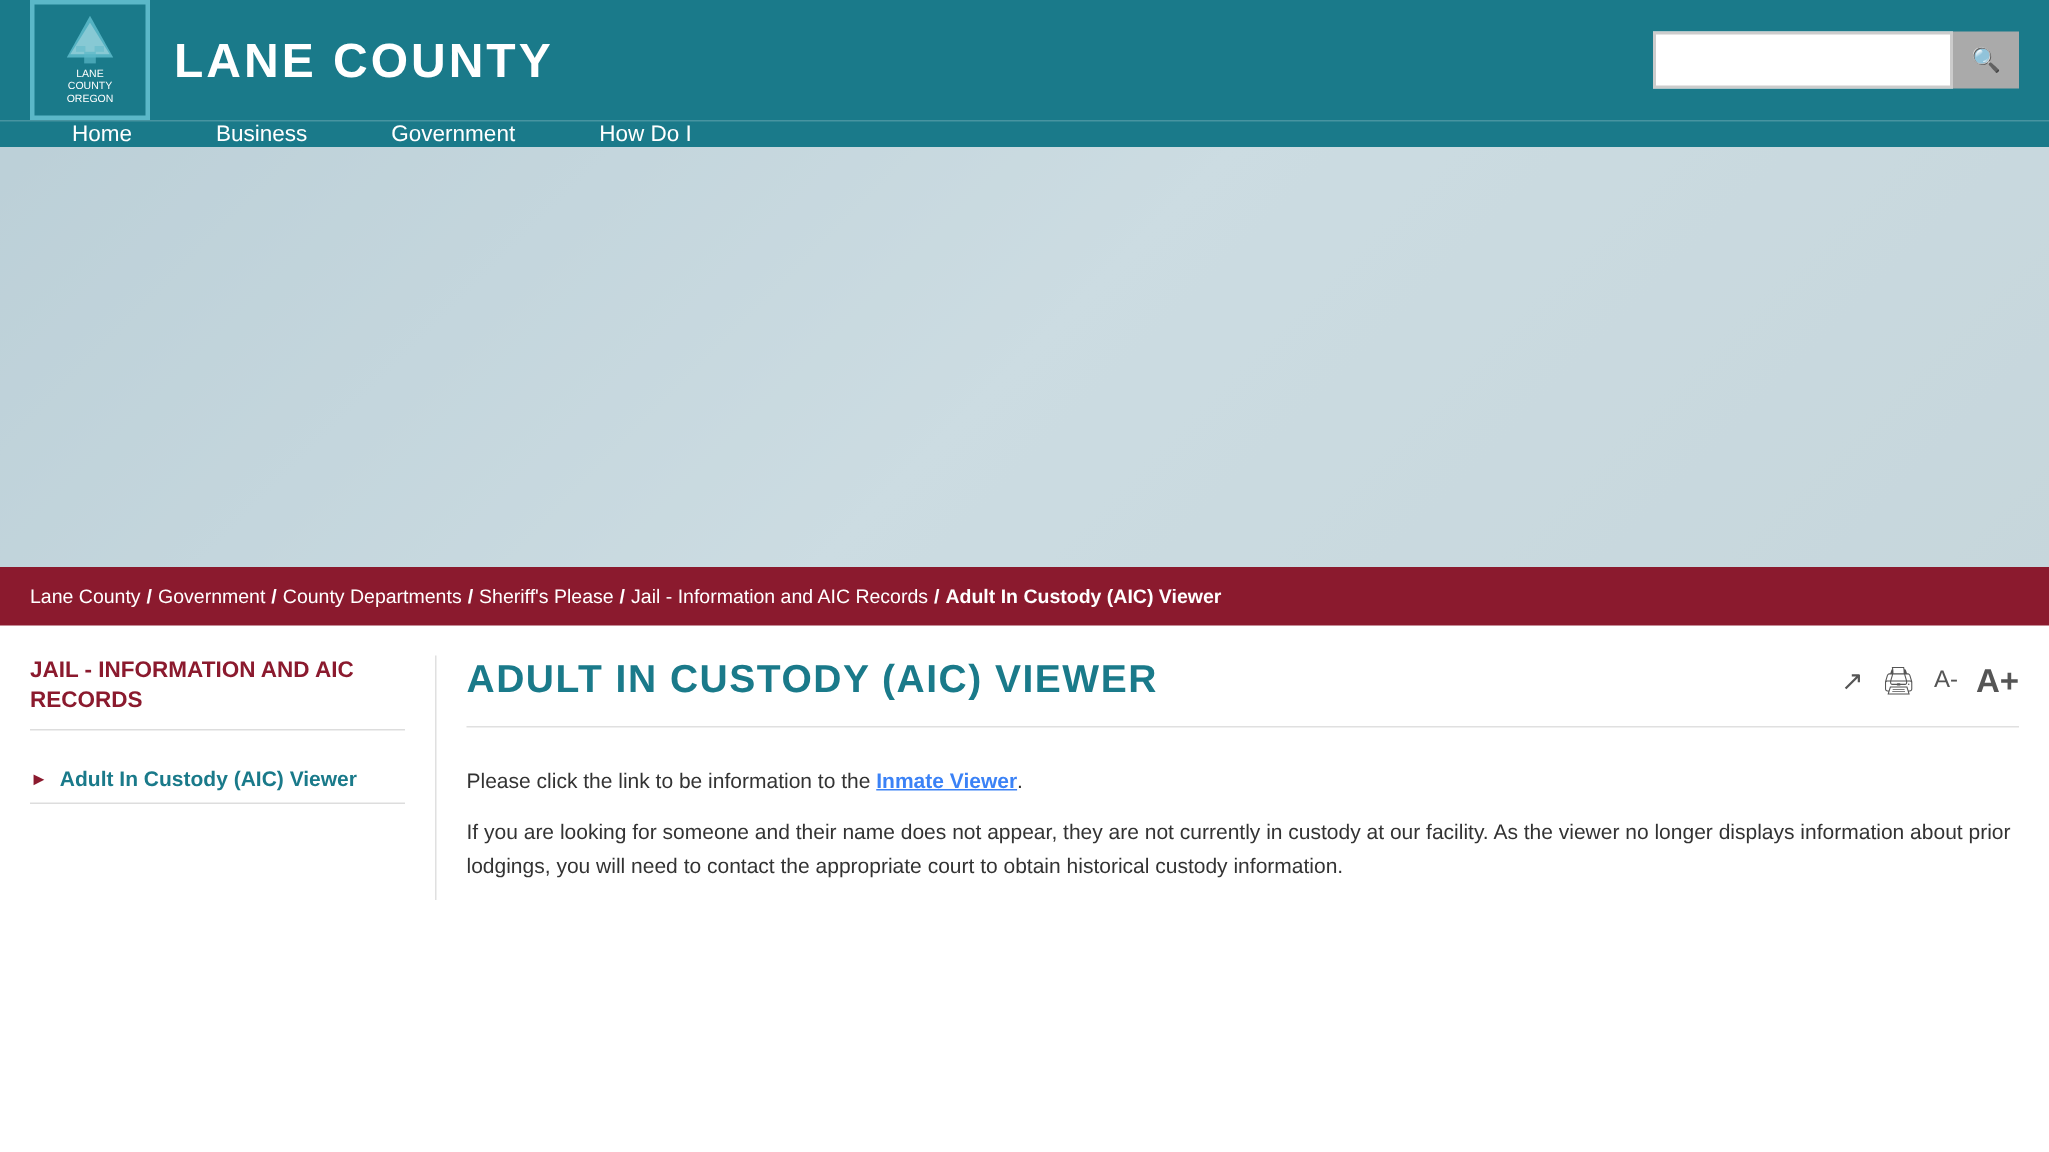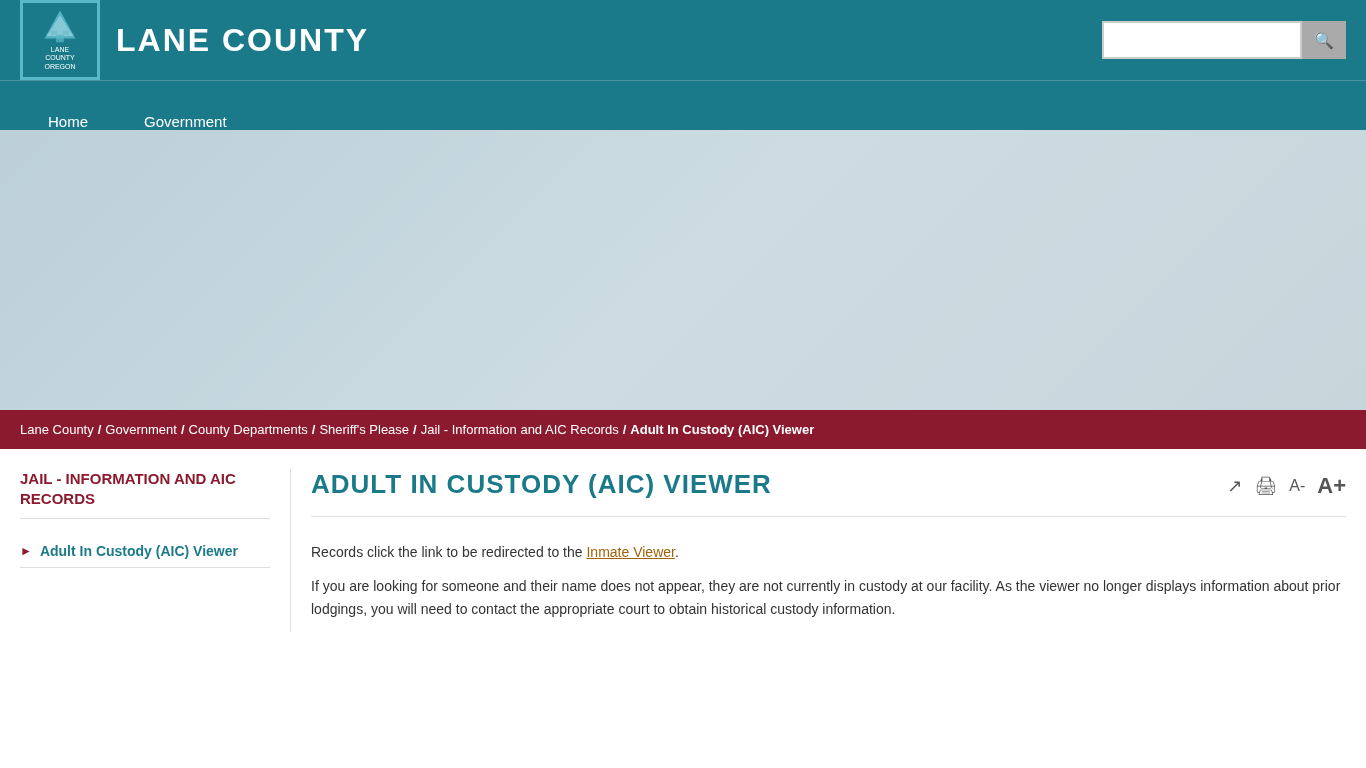--- a/index.html
+++ b/index.html
@@ -83,21 +83,20 @@
       padding: 0 20px;
       border-top: 1px solid rgba(255,255,255,0.2);
     }
     .nav-item {
       color: #fff;
       padding: 0 28px;
       font-size: 15px;
       cursor: pointer;
       text-decoration: none;
       display: block;
-      margin-top: 32px;
     }
 
     
     .hero {
       width: 100%;
       height: 280px;
       background: linear-gradient(135deg, #b0c8d4 0%, #d0e0e8 50%, #c5d5dc 100%);
       position: relative;
       overflow: hidden;
     }
@@ -234,22 +233,22 @@
     .content-text {
       flex: 1;
       font-size: 14px;
       line-height: 1.6;
       color: #333;
     }
     .content-text p {
       margin-bottom: 12px;
     }
     .inmate-link {
-      color: #a16207;
-      font-weight: normal;
+      color: #3b82f6;
+      font-weight: bold;
       text-decoration: underline;
       cursor: pointer;
     }
     .bold-warning {
       font-weight: normal;
     }
   </style>
 </head>
 <body>
 
@@ -276,21 +275,23 @@
   <div class="header-search">
     <input type="text" class="search-input" placeholder="" style="">
     <button class="search-btn">
       <span>🔍</span>
     </button>
   </div>
 </header>
 
 <nav class="nav">
   <a class="nav-item">Home</a>
+  <a class="nav-item">Business</a>
   <a class="nav-item">Government</a>
+  <a class="nav-item">How Do I</a>
 </nav>
 
 <div class="hero">
   
 </div>
 
 <div class="breadcrumb">
   <a href="#">Lane County</a>
   <span class="sep">/</span>
   <a href="#">Government</a>
@@ -328,21 +329,21 @@
         <button class="toolbar-btn font-size-a-minus">A-</button>
         <button class="toolbar-btn font-size-a-plus">A+</button>
       </div>
     </div>
 
     <div class="content-body">
 
 
       <div class="content-text">
         <p>
-          <span>Records click the link to be redirected to the </span><a href="#" class="inmate-link">Inmate Viewer</a><span>.</span>
+          <span>Please click the link to be information to the </span><a href="#" class="inmate-link">Inmate Viewer</a><span>.</span>
         </p>
         <p>
           <span class="bold-warning">If you are looking for someone and their name does not appear, they are not currently in custody at our facility.</span><span> As the viewer no longer displays information about prior lodgings, you will need to contact the appropriate court to obtain historical custody information.</span>
         </p>
       </div>
 
     </div>
   </main>
 </div>
 

